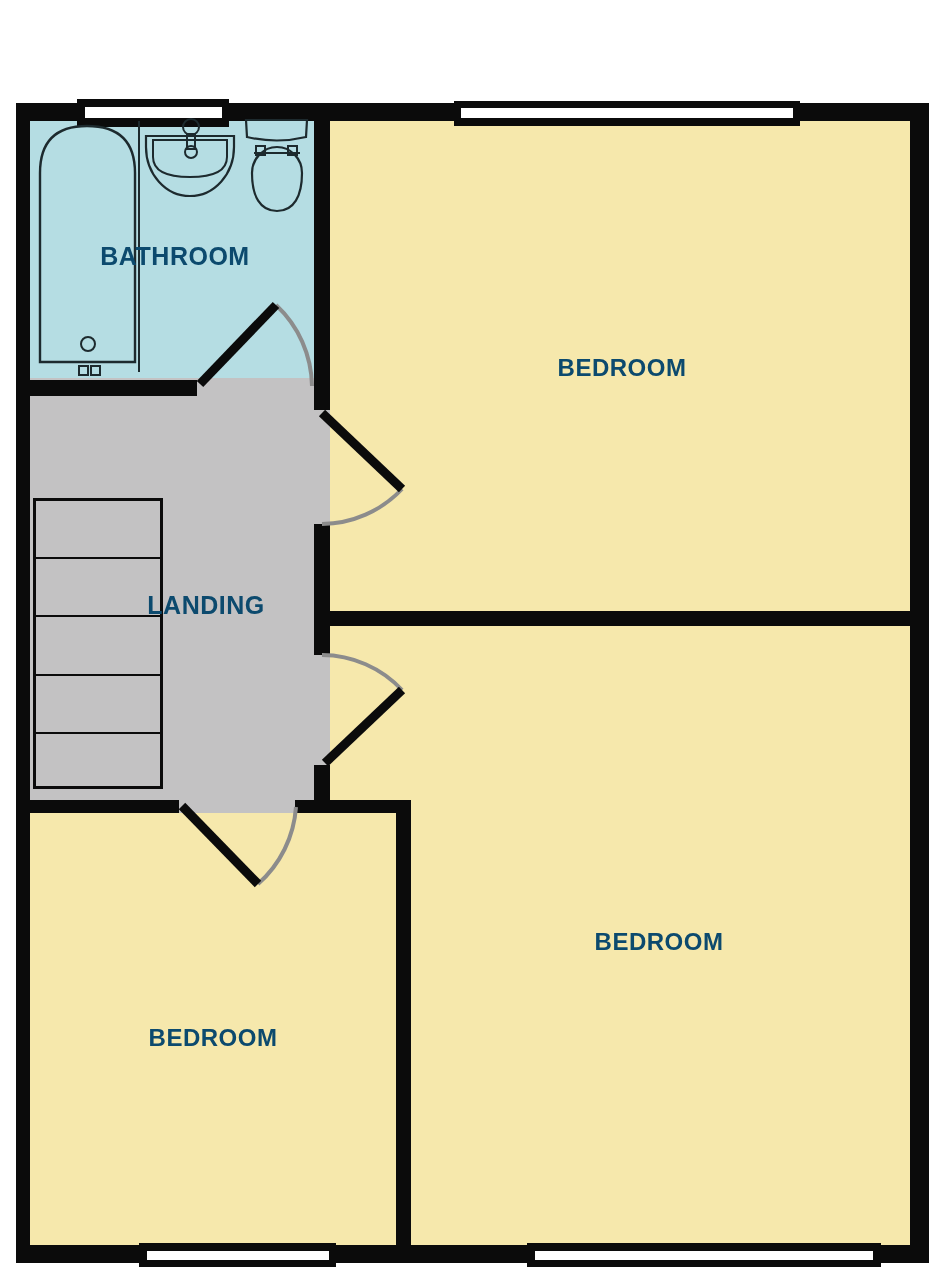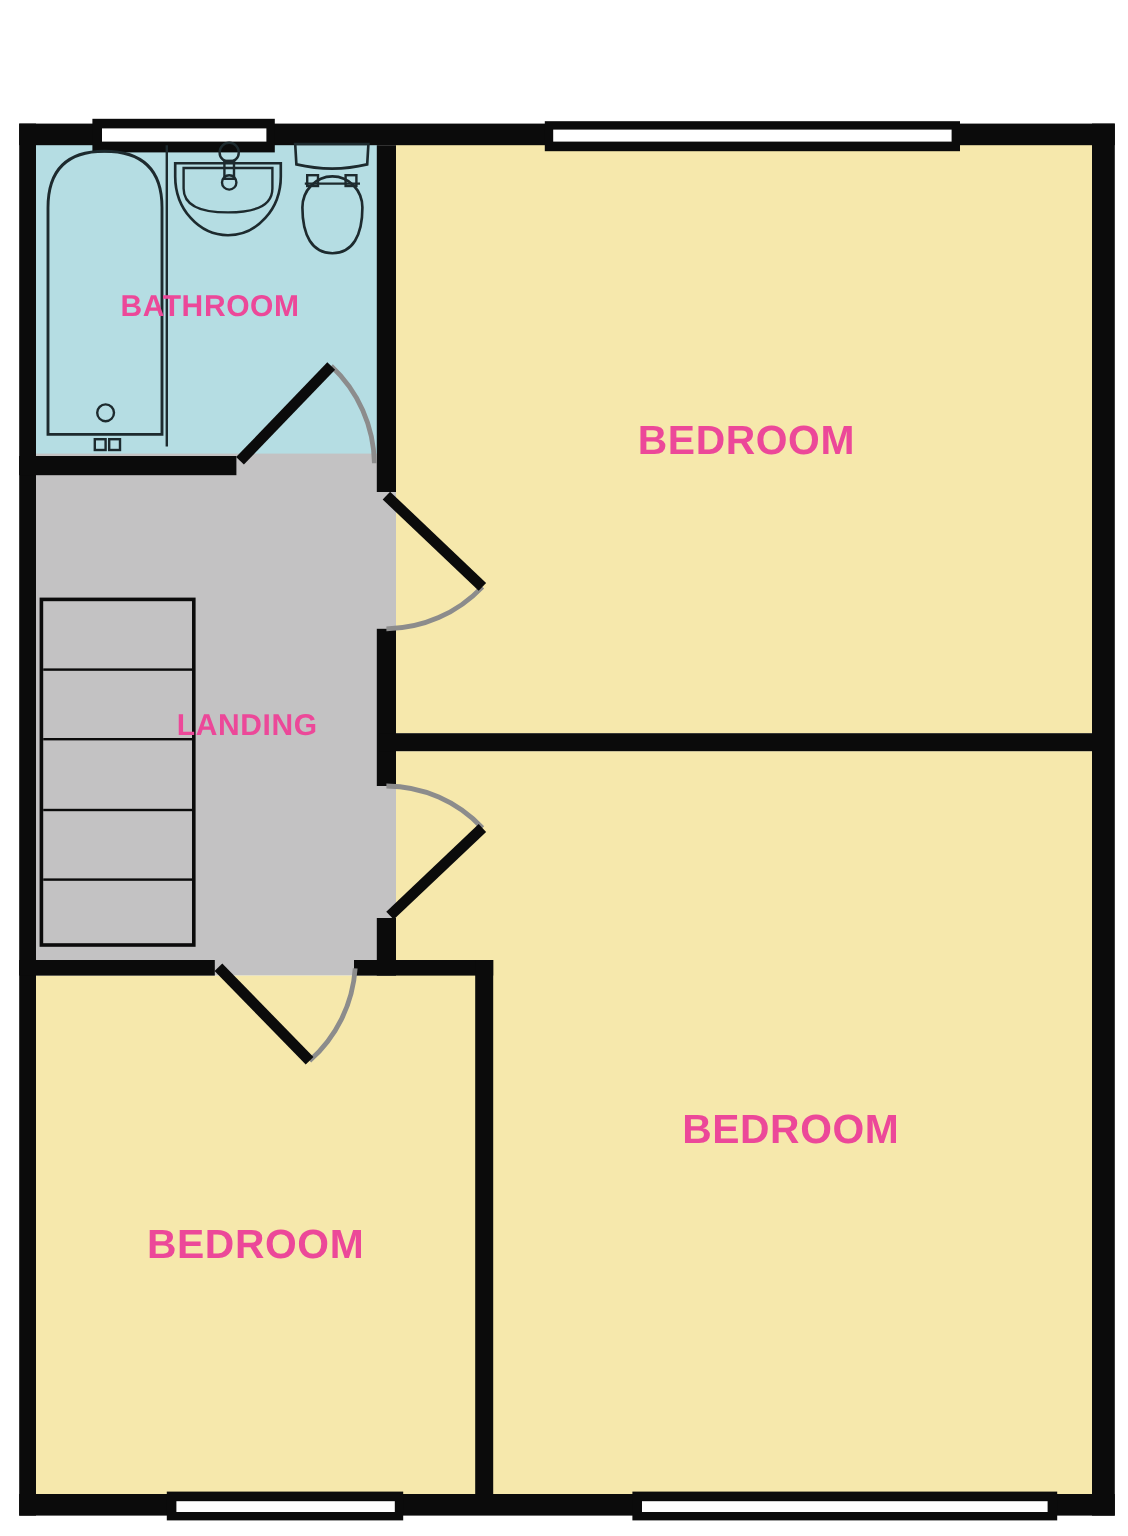--- a/index.html
+++ b/index.html
@@ -15,23 +15,23 @@
   .win{position:absolute;background:#0b0b0b;}
   .win .glass{position:absolute;background:#ffffff;}
   .stairs{
     position:absolute;left:33px;top:498px;width:130px;height:291px;
     background:#c3c2c3;border:3px solid #0b0b0b;box-sizing:border-box;
   }
   .tread{position:absolute;left:0;width:100%;height:2px;background:#0b0b0b;}
   svg.overlay{position:absolute;left:0;top:0;pointer-events:none;}
   .label{
     position:absolute;transform:translate(-50%,-50%);
-    font-weight:bold;color:#ec4899;letter-spacing:.5px;white-space:nowrap;
+    font-weight:bold;color:#0c4a6e;letter-spacing:.5px;white-space:nowrap;
   }
-  .label-lg{font-size:34px;}
+  .label-lg{font-size:24px;}
   .label-md{font-size:25px;}
 </style>
 </head>
 <body>
 
 <div class="canvas">
 
   <div class="room room-bathroom" style="left:30px;top:120px;width:286px;height:260px;"></div>
   <div class="room room-landing" style="left:30px;top:378px;width:300px;height:435px;"></div>
   <div class="room room-bedroom" style="left:330px;top:120px;width:580px;height:491px;"></div>

